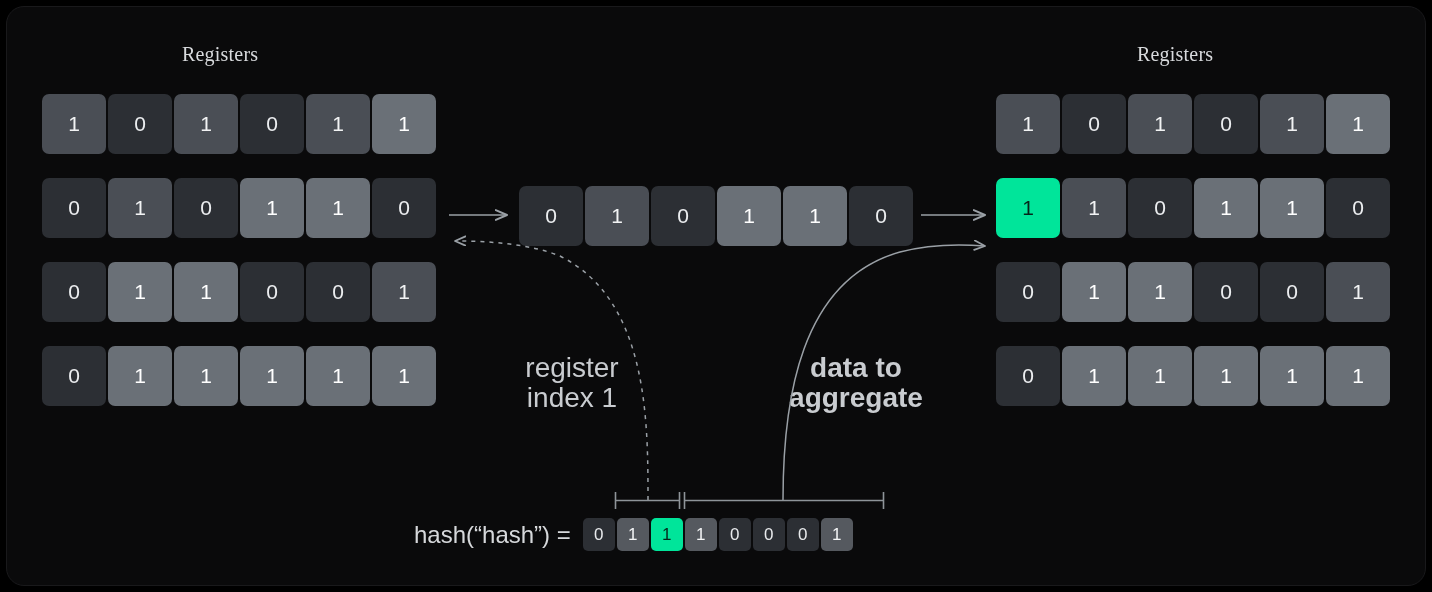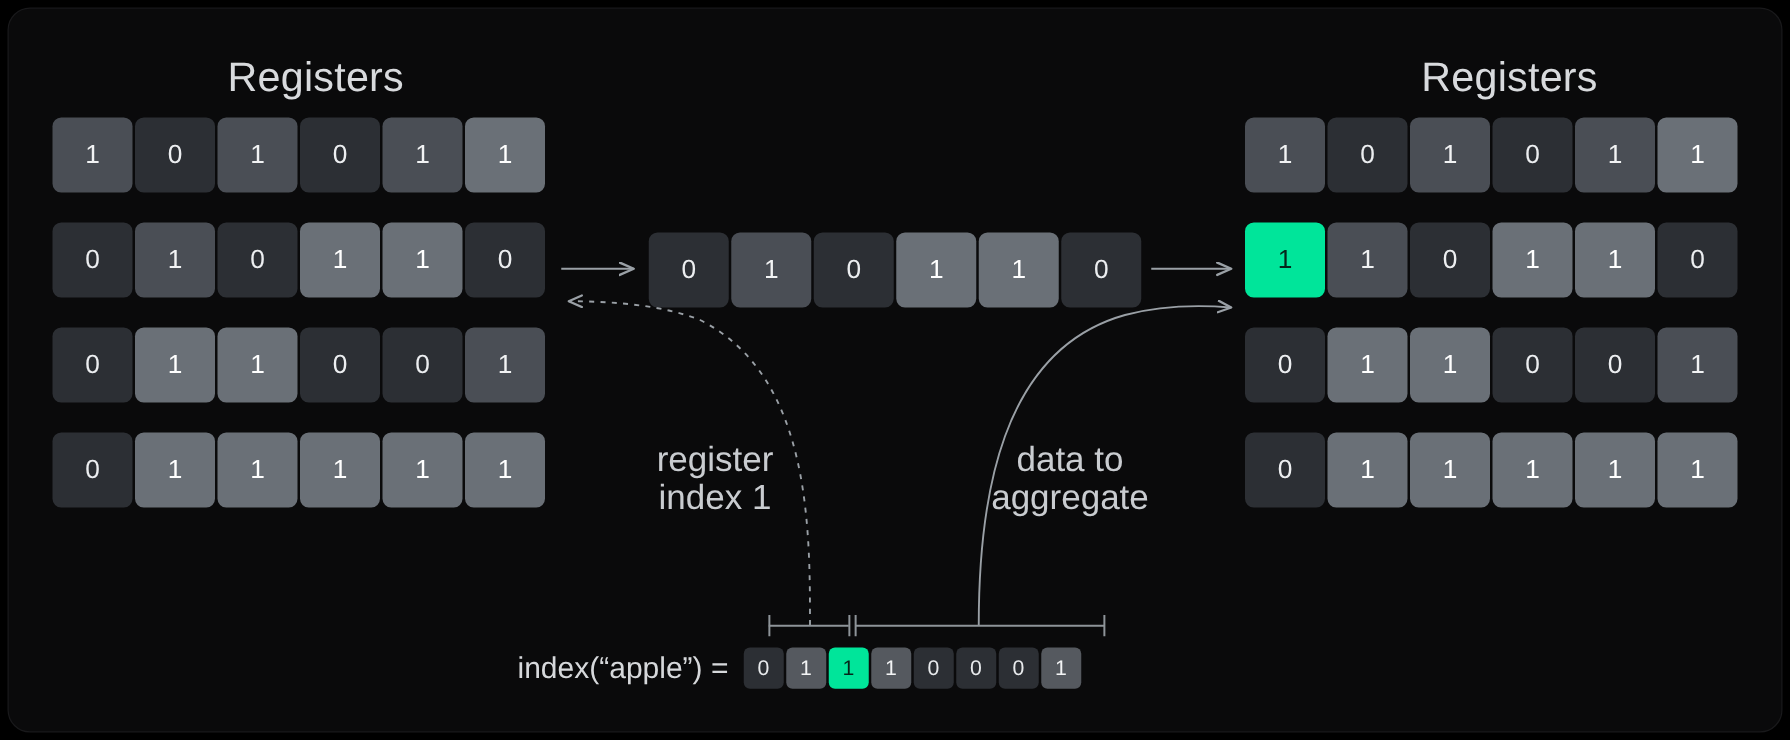--- a/index.html
+++ b/index.html
@@ -40,24 +40,25 @@
     left: 0;
     top: 0;
     width: 1432px;
     height: 592px;
     pointer-events: none;
   }
 
   
   .panel-title {
     position: absolute;
-    font-size: 33px;
+    font-size: 20px;
     color: #d8dadd;
     letter-spacing: 0.2px;
     white-space: nowrap;
+    font-family: Liberation Serif, serif;
   }
   #title-left  { left: 182px; top: 43px; }
   #title-right { left: 1137px; top: 43px; }
 
   
   .grid {
     position: absolute;
     display: grid;
     grid-template-columns: repeat(6, 64px);
     grid-template-rows: repeat(4, 60px);
@@ -132,21 +133,21 @@
   
   .annot {
     position: absolute;
     font-size: 28px;
     line-height: 30px;
     color: #c9ccd0;
     text-align: center;
     white-space: pre-line;
   }
   #annot-left  { left: 505px; top: 353px; width: 134px; }
-  #annot-right { left: 789px; top: 353px; width: 134px; }
+  #annot-right { left: 789px; top: 353px; width: 134px; font-weight: bold; }
 </style>
 </head>
 <body>
 
 <div id="stage">
   <div id="card"></div>
 
   <div class="panel-title" id="title-left">Registers</div>
   <div class="panel-title" id="title-right">Registers</div>
 
@@ -212,21 +213,21 @@
       <div class="cell s2">1</div>
       <div class="cell s2">1</div>
     </div>
 
   <div class="annot" id="annot-left">register
 index 1</div>
   <div class="annot" id="annot-right">data to
 aggregate</div>
 
   <div id="hash-row">
-    <div id="hash-label">index(“apple”) =</div>
+    <div id="hash-label">hash(“hash”) =</div>
     <div id="hash-bits">
         <div class="bit b0">0</div>
         <div class="bit b1">1</div>
         <div class="bit bh">1</div>
         <div class="bit b1">1</div>
         <div class="bit b0">0</div>
         <div class="bit b0">0</div>
         <div class="bit b0">0</div>
         <div class="bit b1">1</div>
       </div>

